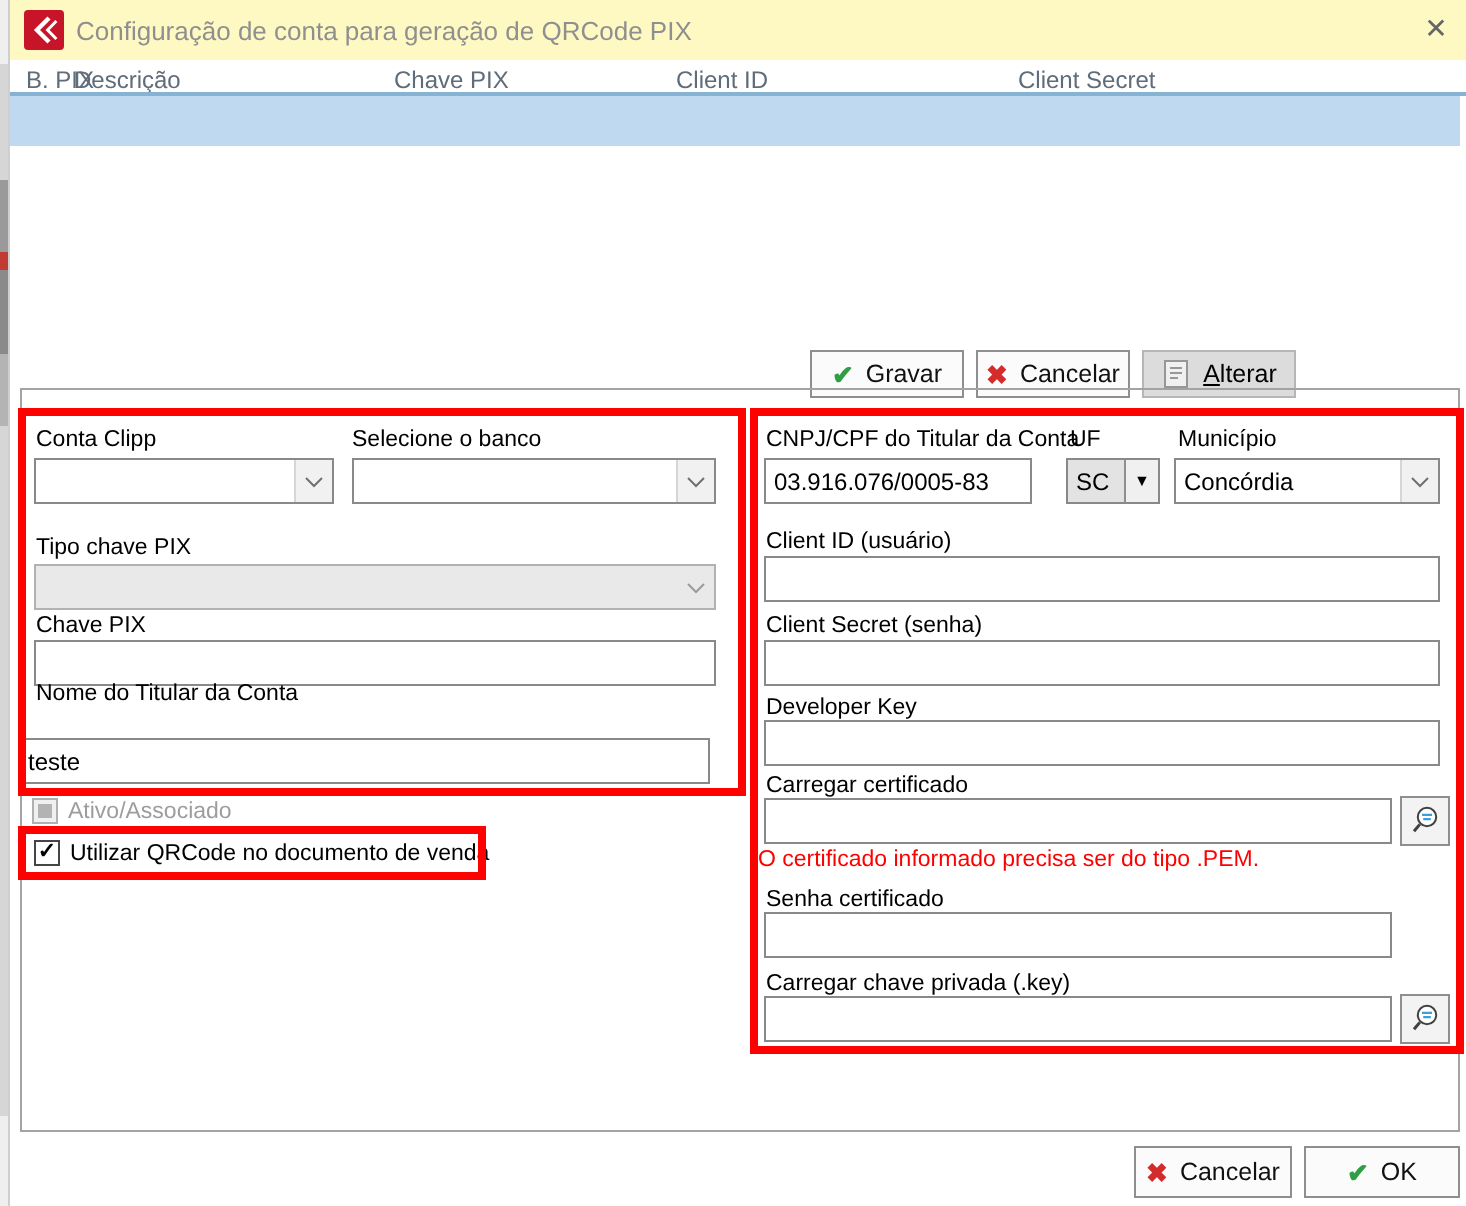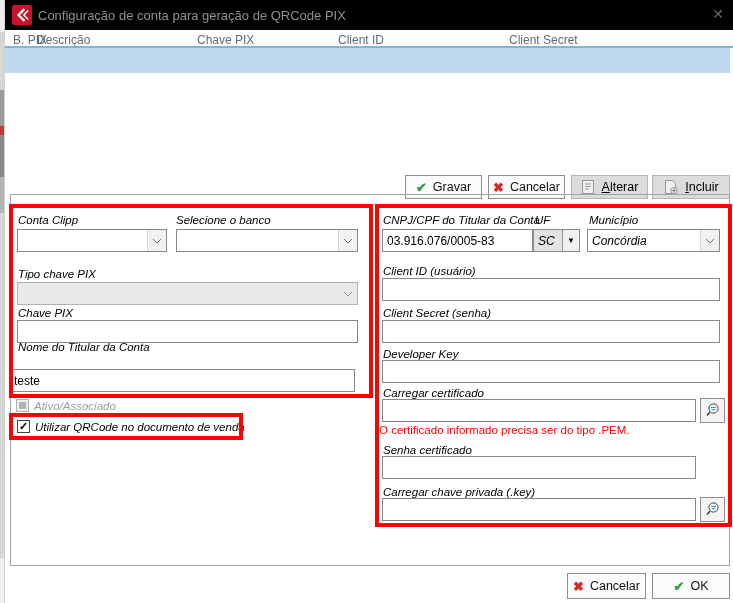--- a/index.html
+++ b/index.html
@@ -2,28 +2,28 @@
 <html><head>
 <meta charset="utf-8">
 <style>
   * { box-sizing: border-box; }
   html,body { margin:0; padding:0; }
   body {
     width:733px; height:603px; position:relative; overflow:hidden;
     background:#ffffff; font-family:"Liberation Sans", sans-serif; color:#000;
   }
   .abs { position:absolute; }
-  .label { position:absolute; font-size:11.5px; line-height:14px; white-space:nowrap; color:#000;font-style:italic; }
+  .label { position:absolute; font-size:11.5px; line-height:14px; white-space:nowrap; color:#000; }
   .warning { position:absolute; font-size:11.5px; line-height:13px; white-space:nowrap; color:#fe0000; }
   .field {
     position:absolute; background:#fff; border:1px solid #898989;
     font-family:"Liberation Sans", sans-serif; font-size:12px; padding:0 4px; color:#000;
   }
   .combo { position:absolute; background:#fff; border:1px solid #898989; display:flex; align-items:center; }
-  .combo .cb-text { flex:1; font-size:12px; padding:3px 4px; white-space:nowrap; overflow:hidden;font-style:italic; }
+  .combo .cb-text { flex:1; font-size:12px; padding:3px 4px; white-space:nowrap; overflow:hidden; }
   .combo .cb-btn {
     width:19px; align-self:stretch; background:#f1f1f1; border-left:1px solid #d6d6d6;
     display:flex; align-items:center; justify-content:center;
   }
   .combo.disabled { background:#e9e9e9; border-color:#b2b2b2; }
   .combo.disabled .cb-btn { background:#e9e9e9; border-left:none; }
   .btn {
     position:absolute; display:flex; align-items:center; justify-content:center; gap:6px;
     background:#fbfbfb; border:1px solid #8f8f8f; font-size:12.5px; color:#111; cursor:default;
   }
@@ -53,21 +53,21 @@
   <div class="abs" style="left:0;top:0;width:4px;height:32px;background:#efefef;"></div>
   <div class="abs" style="left:0;top:90px;width:4px;height:36px;background:#9a9a9a;"></div>
   <div class="abs" style="left:0;top:126px;width:4px;height:9px;background:#c23a34;"></div>
   <div class="abs" style="left:0;top:135px;width:4px;height:42px;background:#8a8a8a;"></div>
   <div class="abs" style="left:0;top:177px;width:4px;height:36px;background:#b4b4b4;"></div>
   <div class="abs" style="left:0;top:558px;width:4px;height:45px;background:#efefef;"></div>
 </div>
 
 <div class="abs" style="left:4px;top:0;width:729px;height:603px;background:#fff;border-left:1px solid #cfcfcf;">
 
-  <div class="abs" style="left:0;top:0;width:729px;height:30px;background:#000000;">
+  <div class="abs" style="left:0;top:0;width:729px;height:30px;background:#fef9c3;">
     <span class="abs" style="left:7px;top:5px;width:20px;height:20px;">
       <svg width="20" height="20" viewBox="0 0 20 20">
         <rect width="20" height="20" rx="2" fill="#c81428"></rect>
         <path d="M12.5 4 L6.5 10 L12.5 16" stroke="#ffffff" stroke-width="2.2" fill="none"></path>
         <path d="M16.2 5.5 L11.8 10 L16.2 14.5" stroke="#ffffff" stroke-width="1.5" fill="none"></path>
       </svg>
     </span>
     <span class="abs" style="left:33px;top:8px;font-size:13px;color:#8f8f8f;white-space:nowrap;">Configuração de conta para geração de QRCode PIX</span>
     <span class="abs" style="left:702px;top:6px;width:22px;height:20px;text-align:center;font-size:14px;color:#666;">✕</span>
   </div>
@@ -92,30 +92,20 @@
   </div>
   <div class="btn disabled" style="left:566px;top:175px;width:77px;height:24px;">
     <span style="display:flex;">
       <svg width="15" height="16" viewBox="0 0 15 16">
         <rect x="1.5" y="1.5" width="11" height="13" fill="#f0f0f0" stroke="#979797"></rect>
         <path d="M4 5h6M4 7.5h6M4 10h4" stroke="#979797" fill="none"></path>
       </svg>
     </span>
     <span><span class="accel">A</span><span>lterar</span></span>
   </div>
-  <div class="btn disabled" style="left:647px;top:175px;width:78px;height:24px;">
-    <span style="display:flex;">
-      <svg width="16" height="16" viewBox="0 0 16 16">
-        <path d="M2.5 1.5h7l3 3v10h-10z" fill="#f0f0f0" stroke="#979797"></path>
-        <circle cx="11" cy="11.5" r="3.2" fill="#e6e6e6" stroke="#979797"></circle>
-        <path d="M11 9.8v3.4M9.3 11.5h3.4" stroke="#7a7a7a" fill="none"></path>
-      </svg>
-    </span>
-    <span><span class="accel">I</span><span>ncluir</span></span>
-  </div>
 
   <div class="groupbox" style="left:5px;top:194px;width:720px;height:372px;"></div>
 
   <span class="label" style="left:13px;top:213px;">Conta Clipp</span>
   <div class="combo" style="left:12px;top:229px;width:150px;height:23px;">
     <span class="cb-text"></span>
     <span class="cb-btn">
       <svg width="10" height="6" viewBox="0 0 10 6">
           <path d="M1 1 L5 5 L9 1" fill="none" stroke="#707070"></path>
         </svg>
@@ -155,21 +145,21 @@
     <span class="inner-fill"></span>
   </span>
   <span class="label" style="left:29px;top:399px;color:#9d9d9d;">Ativo/Associado</span>
 
   <span class="checkbox-box" style="left:12px;top:420px;">✓</span>
   <span class="label" style="left:30px;top:420px;">Utilizar QRCode no documento de venda</span>
 
   <div class="annotation" style="left:4px;top:413px;width:234px;height:27px;"></div>
 
   <span class="label" style="left:378px;top:213px;">CNPJ/CPF do Titular da Conta</span>
-  <input class="field" style="left: 377px; top: 229px; width: 151px; height: 23px;" value="03.916.076/0005-83">
+  <input class="field" style="left: 377px; top: 229px; width: 134px; height: 23px;" value="03.916.076/0005-83">
 
   <span class="label" style="left:530px;top:213px;">UF</span>
   <div class="combo" style="left:528px;top:229px;width:47px;height:23px;">
     <span class="cb-text" style="background:#e3e3e3;align-self:stretch;display:flex;align-items:center;">SC</span>
     <span class="cb-btn" style="width:17px;font-size:8px;color:#000;background:#f0f0f0;border-left:1px solid #8f8f8f;">▼</span>
   </div>
 
   <span class="label" style="left:584px;top:213px;">Município</span>
   <div class="combo" style="left:582px;top:229px;width:133px;height:23px;">
     <span class="cb-text">Concórdia</span>

